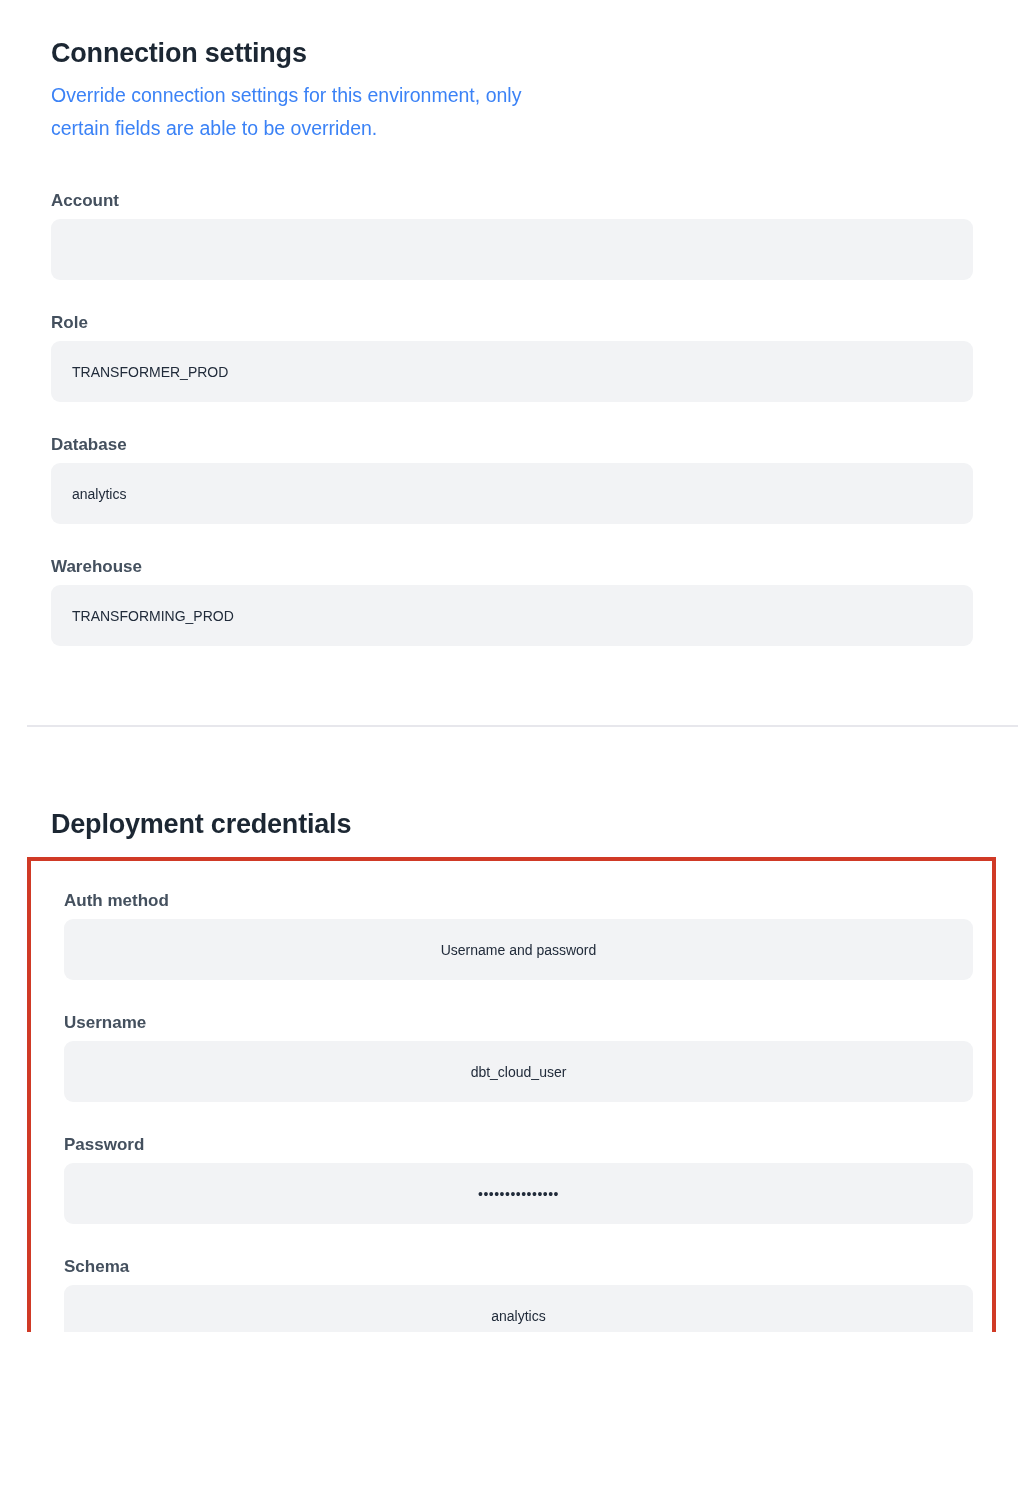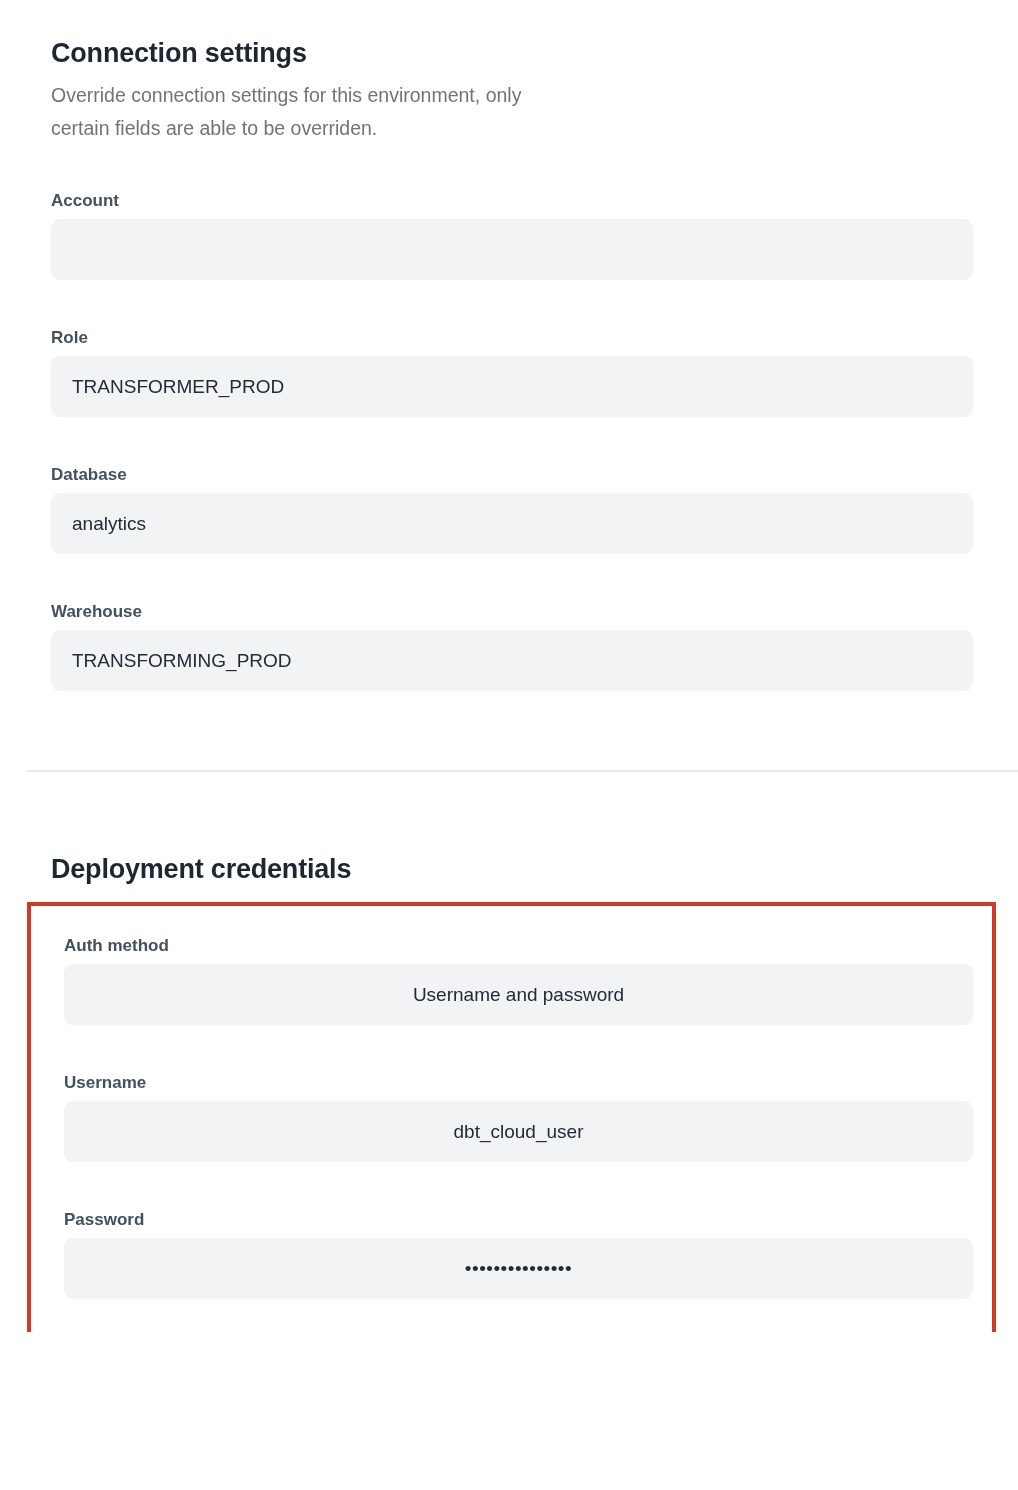--- a/index.html
+++ b/index.html
@@ -25,45 +25,45 @@
     font-size: 27px;
     line-height: 34px;
     font-weight: 700;
     color: #1c2733;
     letter-spacing: -0.2px;
   }
   .section-desc {
     margin: 9px 16px 0 0;
     font-size: 19.5px;
     line-height: 33px;
-    color: #737373;
+    color: #3b82f6;
     max-width: 510px;
   }
   .section-connection { padding-top: 36px; }
   .field-list { margin-top: 46px; }
-  .field + .field { margin-top: 48px; }
+  .field + .field { margin-top: 33px; }
   .field-label {
     display: block;
     font-size: 17px;
     line-height: 20px;
     font-weight: 700;
     color: #44505e;
     margin-bottom: 8px;
   }
   .field-input {
     display: block;
     width: 922px;
     height: 61px;
     background: #f2f3f5;
     border: none;
     outline: none;
     border-radius: 9px;
     padding: 0 21px;
     font-family: "Liberation Sans", "DejaVu Sans", sans-serif;
-    font-size: 19px;
+    font-size: 14px;
     color: #212b3a;
   }
   .divider {
     border: none;
     border-top: 2px solid #e7e7ec;
     margin: 79px 0 0 27px;
   }
   .section-deployment { margin-top: 80px; }
   .highlight-box {
     margin: 16px 0 0 27px;

